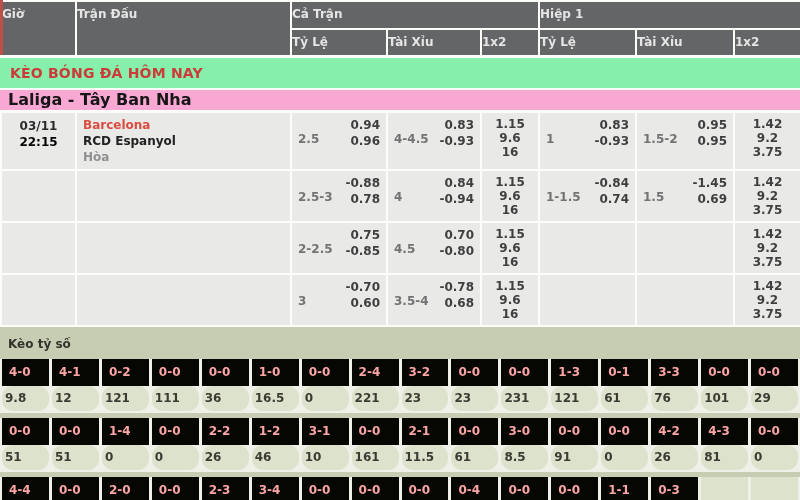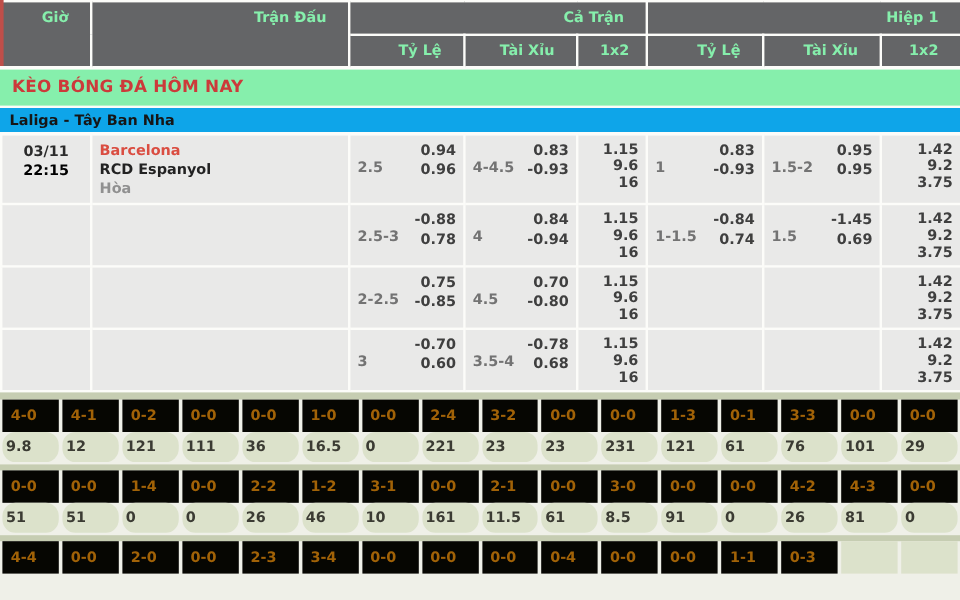--- a/index.html
+++ b/index.html
@@ -4,44 +4,44 @@
 <style>
   * { margin:0; padding:0; box-sizing:border-box; }
   html,body { width:800px; height:500px; overflow:hidden; }
   body { background:#fcfcf9; font-family:"DejaVu Sans","Liberation Sans",sans-serif; font-weight:bold; position:relative; }
 
   .left-accent { position:absolute; left:0; top:0; width:3px; height:55px; background:#bf4e49; z-index:5; }
 
   table.grid { width:800px; border-collapse:collapse; table-layout:fixed; }
   table.grid th, table.grid td { border:2px solid #fcfcf9; vertical-align:top; }
 
-  thead th { background:#646567; color:#86efac; font-size:12px; font-weight:bold; text-align:right; padding:5px 18px; }
+  thead th { background:#646567; color:#e5e5e5; font-size:12px; font-weight:bold; text-align:left; padding:5px 0; }
   thead tr.r1 th { height:28px; }
   thead tr.r2 th { height:27px; }
 
   .title-bar { background:#86efac; color:#cc3a3a; font-size:14px; height:30px; line-height:30px; padding-left:10px; margin:1px 0 2px 0; letter-spacing:0.2px; }
-  .league-bar { background:#0ea5e9; color:#161616; font-size:12px; height:20px; line-height:20px; padding-left:8px; margin-bottom:1px; }
+  .league-bar { background:#f9a8d4; color:#161616; font-size:16px; height:20px; line-height:20px; padding-left:8px; margin-bottom:1px; }
 
   tbody td { background:#e9e9e8; font-size:12px; color:#3f3f3f; padding:4px 6px; height:50px; }
   td.c-time { text-align:center; padding-top:5px; }
   .date { color:#2b2b2b; line-height:16px; }
   .time { color:#000000; line-height:16px; }
   .team-home { color:#da4d41; line-height:16px; }
   .team-away { color:#222; line-height:16px; }
   .draw-lbl { color:#909090; line-height:16px; }
   .hc-wrap { position:relative; }
   .hc-line { position:absolute; left:0; top:15px; color:#737373; }
   .hc-odds { text-align:right; }
   .hc-odds div, .x2 div { line-height:16px;text-align:right; }
-  td.c-1x2 { text-align:right; }
+  td.c-1x2 { text-align:center; }
 
   .score-section { background:#c6cdb2; height:194px; padding:6px 0 0 0; }
   .score-title { color:#33332c; font-size:12px; padding:4px 0 8px 8px; }
   .score-group { display:grid; grid-template-columns:repeat(16,1fr); grid-template-rows:27px 25px; column-gap:3px; background:#eff0e8; padding:0 2px 2px 2px; margin:0 0 5px 0; }
-  .sc { background:#060602; color:#a16207; font-size:12px; line-height:27px; padding-left:7px; }
+  .sc { background:#060602; color:#fca5a5; font-size:12px; line-height:27px; padding-left:7px; }
   .sv { background:#dce2cb; color:#3b3b33; font-size:12px; line-height:25px; padding-left:3px;border-radius:11px; }
   .sc.empty { background:#dce2cb; }
 </style>
 </head>
 <body>
 
 <div class="left-accent"></div>
 
 <table class="grid">
   <colgroup>
@@ -259,20 +259,21 @@
         <td class="c-1x2">
           <div class="x2v">1.42</div>
           <div class="x2v">9.2</div>
           <div class="x2v">3.75</div>
         </td>
       </tr>
     </tbody>
 </table>
 
 <div class="score-section">
+  <div class="score-title">Kèo tỷ số</div>
   <div id="score-grid">
       <div class="score-group">
         <div class="sc">4-0</div>
         <div class="sc">4-1</div>
         <div class="sc">0-2</div>
         <div class="sc">0-0</div>
         <div class="sc">0-0</div>
         <div class="sc">1-0</div>
         <div class="sc">0-0</div>
         <div class="sc">2-4</div>

